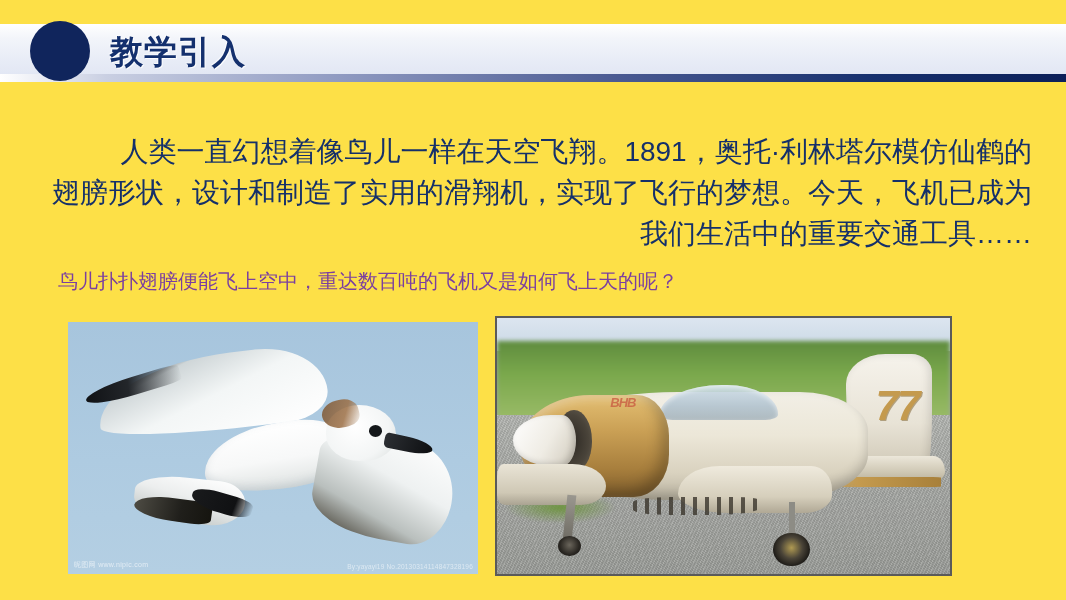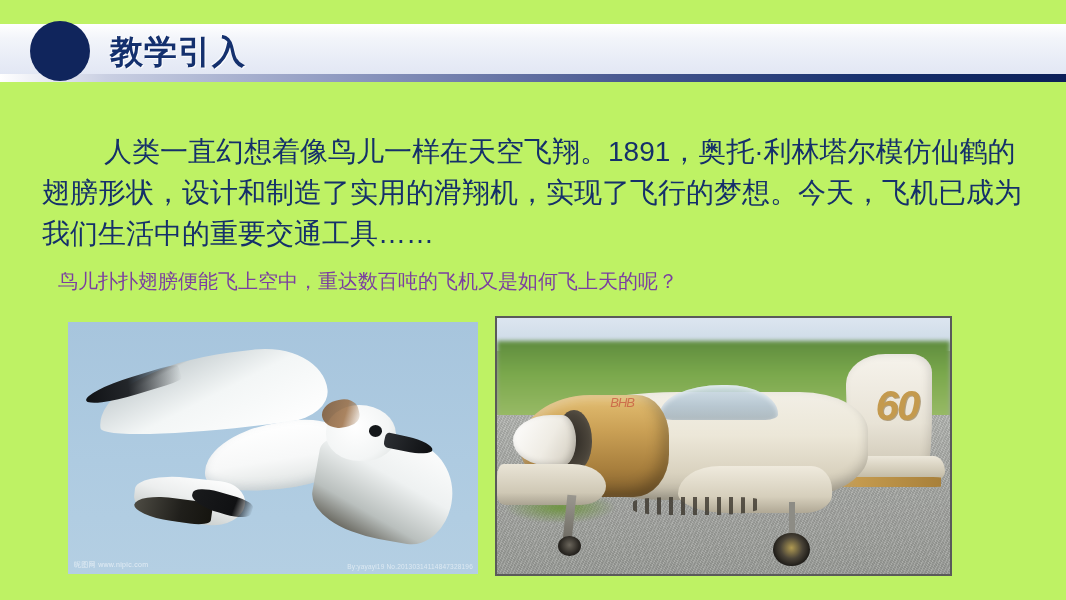--- a/index.html
+++ b/index.html
@@ -14,21 +14,21 @@
     font-family: "Liberation Sans", "DejaVu Sans", sans-serif;
     position: relative;
   }
 
   
   #slide {
     position: absolute;
     left: 0; top: 0;
     width: 1066px;
     height: 600px;
-    background: #bef264;
+    background: #fde047;
   }
 
   
   #header-band {
     position: absolute;
     left: 0;
     top: 24px;
     width: 1066px;
     height: 54px;
     background: linear-gradient(to bottom,
@@ -78,20 +78,21 @@
   #intro-paragraph {
     position: absolute;
     left: 42px;
     top: 131px;
     width: 990px;
     font-size: 28px;
     line-height: 41px;
     color: #15306a;
     text-indent: 62px;
     letter-spacing: 0px;
+    text-align: right;
   }
 
   #question-line {
     position: absolute;
     left: 58px;
     top: 262px;
     width: 985px;
     font-size: 20px;
     line-height: 38px;
     color: #7b3fa0;
@@ -279,21 +280,21 @@
   }
   #pl-nosewheel {
     left: 13.5%; top: 85%;
     width: 5%; height: 8%;
     background: radial-gradient(circle at 50% 45%, #6b665c 0%, #2a2722 60%, #161411 100%);
     border-radius: 50%;
   }
   #pl-decal {
     left: 25%; top: 30%;
     font-size: 13px;
-    font-weight: normal;
+    font-weight: bold;
     font-style: italic;
     color: #c8573f;
     opacity: 0.75;
     letter-spacing: -1px;
   }
 
   
   .bd { position: absolute; }
   #bd-body {
     left: 33%; top: 40%;
@@ -407,21 +408,21 @@
   </div>
 
   <div id="photo-plane">
     <div class="bg-sky"></div>
     <div class="bg-grass"></div>
     <div class="bg-tarmac"></div>
     <div class="tarmac-noise"></div>
     <div class="grass-patch"></div>
 
     <div class="pl" id="pl-tailfin"></div>
-    <div class="pl" id="pl-tailnum">60</div>
+    <div class="pl" id="pl-tailnum">77</div>
     <div class="pl" id="pl-stabilizer"></div>
     <div class="pl" id="pl-goldstripe"></div>
     <div class="pl" id="pl-fuselage"></div>
     <div class="pl" id="pl-wing-right"></div>
     <div class="pl" id="pl-belly-vents"></div>
     <div class="pl" id="pl-canopy"></div>
     <div class="pl" id="pl-cowl"></div>
     <div class="pl" id="pl-intake"></div>
     <div class="pl" id="pl-spinner"></div>
     <div class="pl" id="pl-decal">BHB</div>

